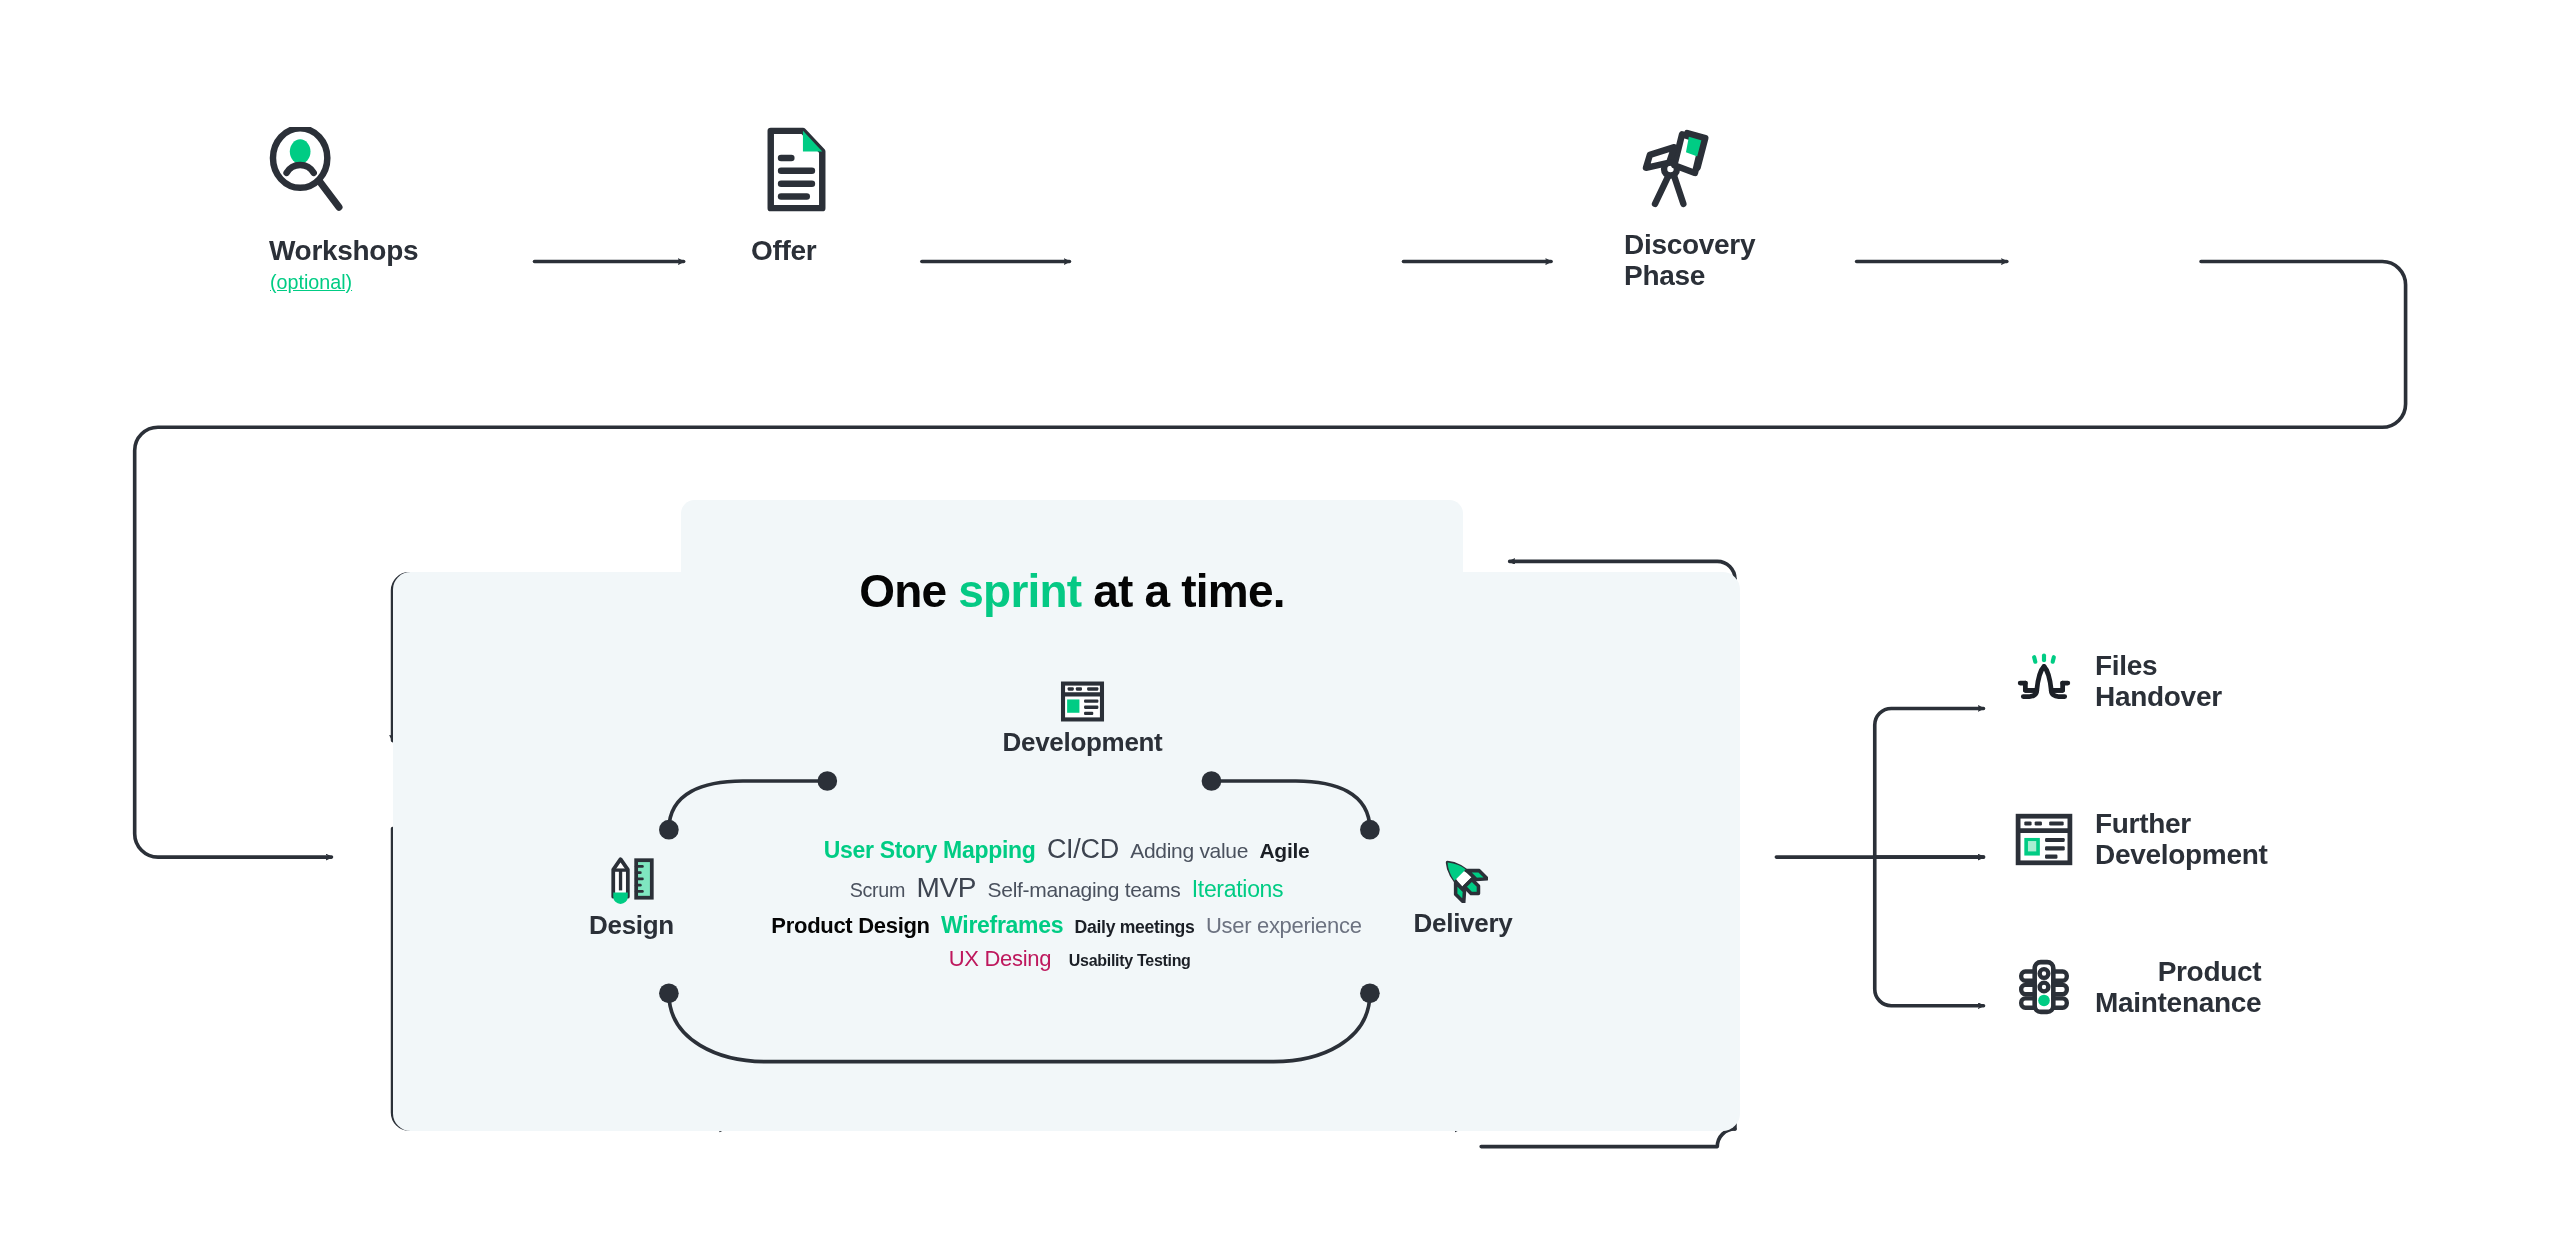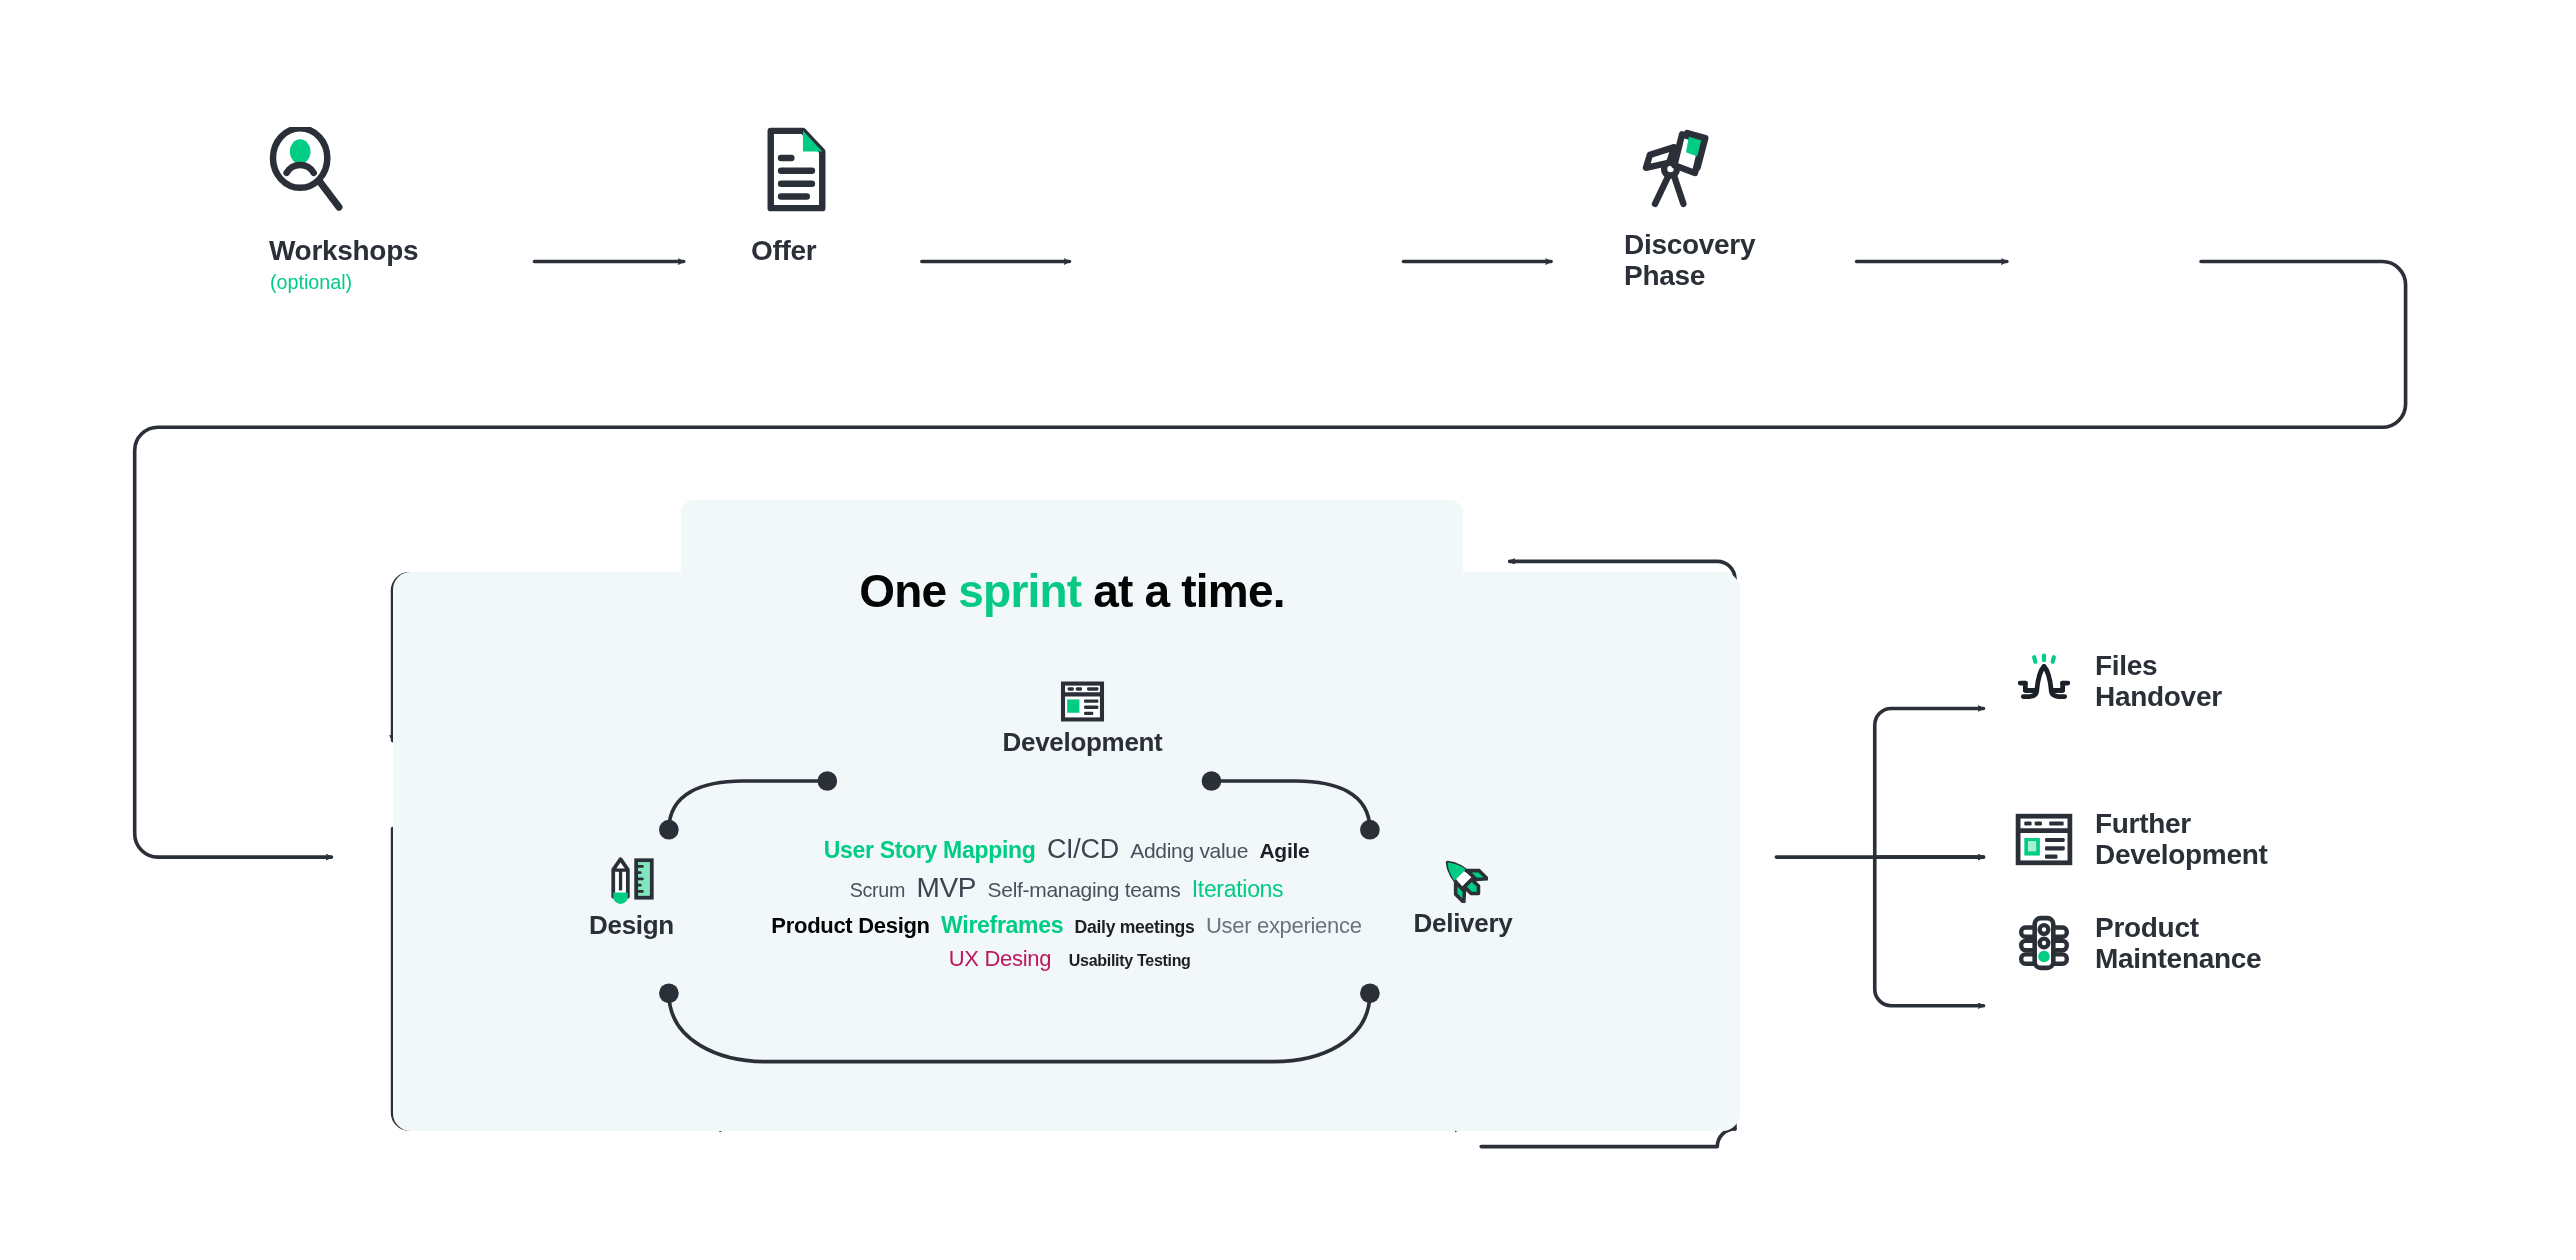--- a/index.html
+++ b/index.html
@@ -85,21 +85,21 @@
   <div class="step" style="left:269px;top:127px;width:249px;height:176px;">
     <div class="icon" style="left:0;top:0;">
       <svg width="83" height="88" viewBox="0 0 64 68">
         <ellipse cx="24" cy="24" rx="21" ry="23" fill="none" stroke="#2B3038" stroke-width="5"></ellipse>
         <ellipse cx="24" cy="19" rx="8" ry="9.5" fill="#00CC84"></ellipse>
         <path d="M13.5 35.5 a12 12 0 0 1 21 0" fill="none" stroke="#2B3038" stroke-width="5" stroke-linecap="round"></path>
         <line x1="39" y1="42" x2="54" y2="62" stroke="#2B3038" stroke-width="5.5" stroke-linecap="round"></line>
       </svg>
     </div>
     <div class="label" style="left:0;top:109px;">Workshops</div>
-    <div class="sub" style="left:1px;top:144px;">(optional)</div>
+    <div class="sub" style="left:1px;top:144px;text-decoration:underline;">(optional)</div>
   </div>
 
   <div class="step" style="left:751px;top:127px;width:207px;height:176px;">
     <div class="icon" style="left:13px;top:0;">
       <svg width="65" height="85" viewBox="0 0 50 66">
         <path d="M5 3 H30 L45 19 V63 H5 Z" fill="#fff" stroke="#2B3038" stroke-width="5" stroke-linejoin="round"></path>
         <path d="M30 3 L45 19 H30 Z" fill="#00CC84"></path>
         <g stroke="#2B3038" stroke-width="5" stroke-linecap="round">
           <line x1="13" y1="24" x2="21" y2="24"></line>
           <line x1="13" y1="34" x2="37" y2="34"></line>
@@ -256,21 +256,21 @@
           <rect x="29" y="40" width="12" height="4" rx="1.2"></rect>
         </g>
         <rect x="9" y="24" width="15" height="17" fill="#00CC84"></rect>
         <rect x="12.5" y="27" width="8" height="10" fill="#A8EED2"></rect>
       </svg>
     </div>
     <div class="olabel">Further
 Development</div>
   </div>
 
-  <div class="out" style="left:2015px;top:912px;">
+  <div class="out" style="left:2015px;top:956px;text-align:right;">
     <div class="oicon">
       <svg width="58" height="58" viewBox="0 0 56 56">
         <rect x="19" y="4" width="18" height="48" rx="6" fill="#fff" stroke="#2B3038" stroke-width="4.4"></rect>
         <g fill="none" stroke="#2B3038" stroke-width="4.2" stroke-linecap="round" stroke-linejoin="round">
           <path d="M19 13 H10 a4 4 0 0 0 -4 4 v1 a4 4 0 0 0 4 4 h9"></path>
           <path d="M19 26 H10 a4 4 0 0 0 -4 4 v1 a4 4 0 0 0 4 4 h9"></path>
           <path d="M19 39 H10 a4 4 0 0 0 -4 4 v1 a4 4 0 0 0 4 4 h9"></path>
           <path d="M37 13 h9 a4 4 0 0 1 4 4 v1 a4 4 0 0 1 -4 4 h-9"></path>
           <path d="M37 26 h9 a4 4 0 0 1 4 4 v1 a4 4 0 0 1 -4 4 h-9"></path>
           <path d="M37 39 h9 a4 4 0 0 1 4 4 v1 a4 4 0 0 1 -4 4 h-9"></path>

